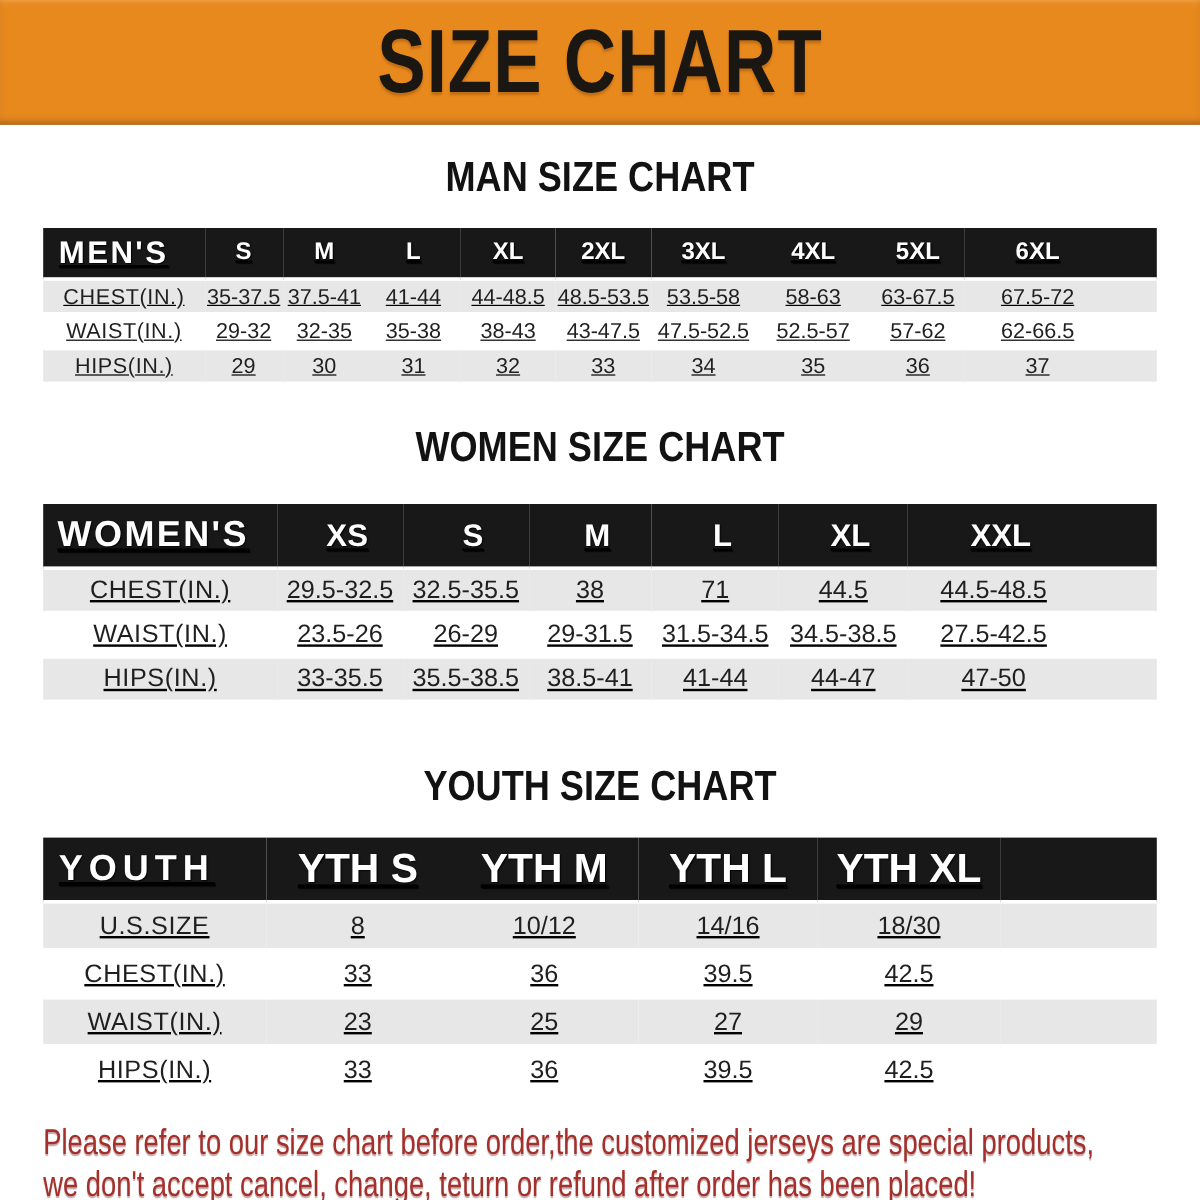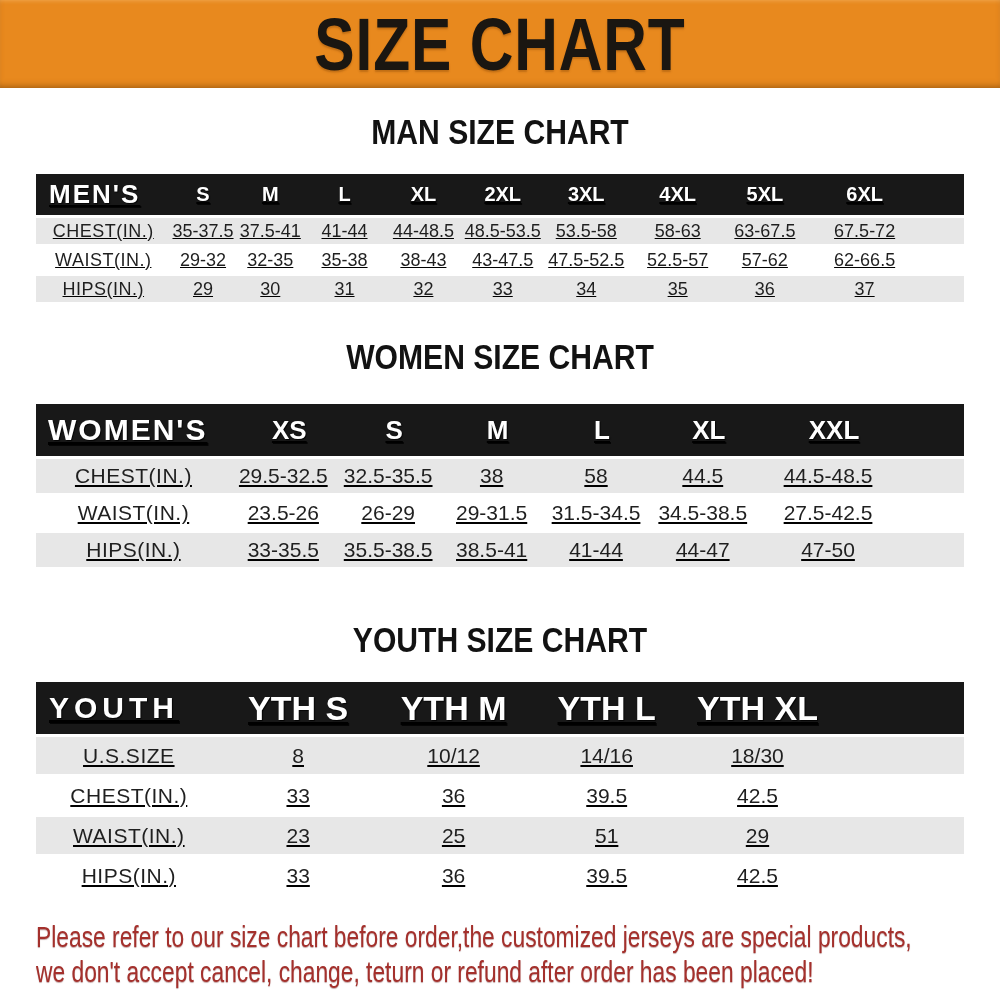--- a/index.html
+++ b/index.html
@@ -18,21 +18,21 @@
   body{
     width:1000px;height:1000px;
     background:var(--page-bg);
     font-family:"Liberation Sans", sans-serif;
     overflow:hidden;
   }
   .page{width:1000px;}
 
   
   .banner{
-    height:88px;
+    height:104px;
     background:var(--banner-bg);
     display:flex;align-items:center;justify-content:center;
     box-shadow:inset 0 -5px 7px -4px rgba(70,35,0,.5), inset 0 3px 5px -3px rgba(255,220,160,.5);
   }
   .banner h1{
     margin:0;
     font-size:72px;
     font-weight:800;
     letter-spacing:1px;
     color:var(--banner-text);
@@ -220,21 +220,21 @@
               <th class="">XXL</th>
               <th></th>
             </tr>
           </thead>
           <tbody>
             <tr>
               <td class="rowlabel">CHEST(IN.)</td>
               <td>29.5-32.5</td>
               <td>32.5-35.5</td>
               <td>38</td>
-              <td>58</td>
+              <td>71</td>
               <td>44.5</td>
               <td>44.5-48.5</td>
               <td></td>
             </tr>
             <tr>
               <td class="rowlabel">WAIST(IN.)</td>
               <td>23.5-26</td>
               <td>26-29</td>
               <td>29-31.5</td>
               <td>31.5-34.5</td>
@@ -290,21 +290,21 @@
               <td>33</td>
               <td>36</td>
               <td>39.5</td>
               <td>42.5</td>
               <td></td>
             </tr>
             <tr>
               <td class="rowlabel">WAIST(IN.)</td>
               <td>23</td>
               <td>25</td>
-              <td>51</td>
+              <td>27</td>
               <td>29</td>
               <td></td>
             </tr>
             <tr>
               <td class="rowlabel">HIPS(IN.)</td>
               <td>33</td>
               <td>36</td>
               <td>39.5</td>
               <td>42.5</td>
               <td></td>

